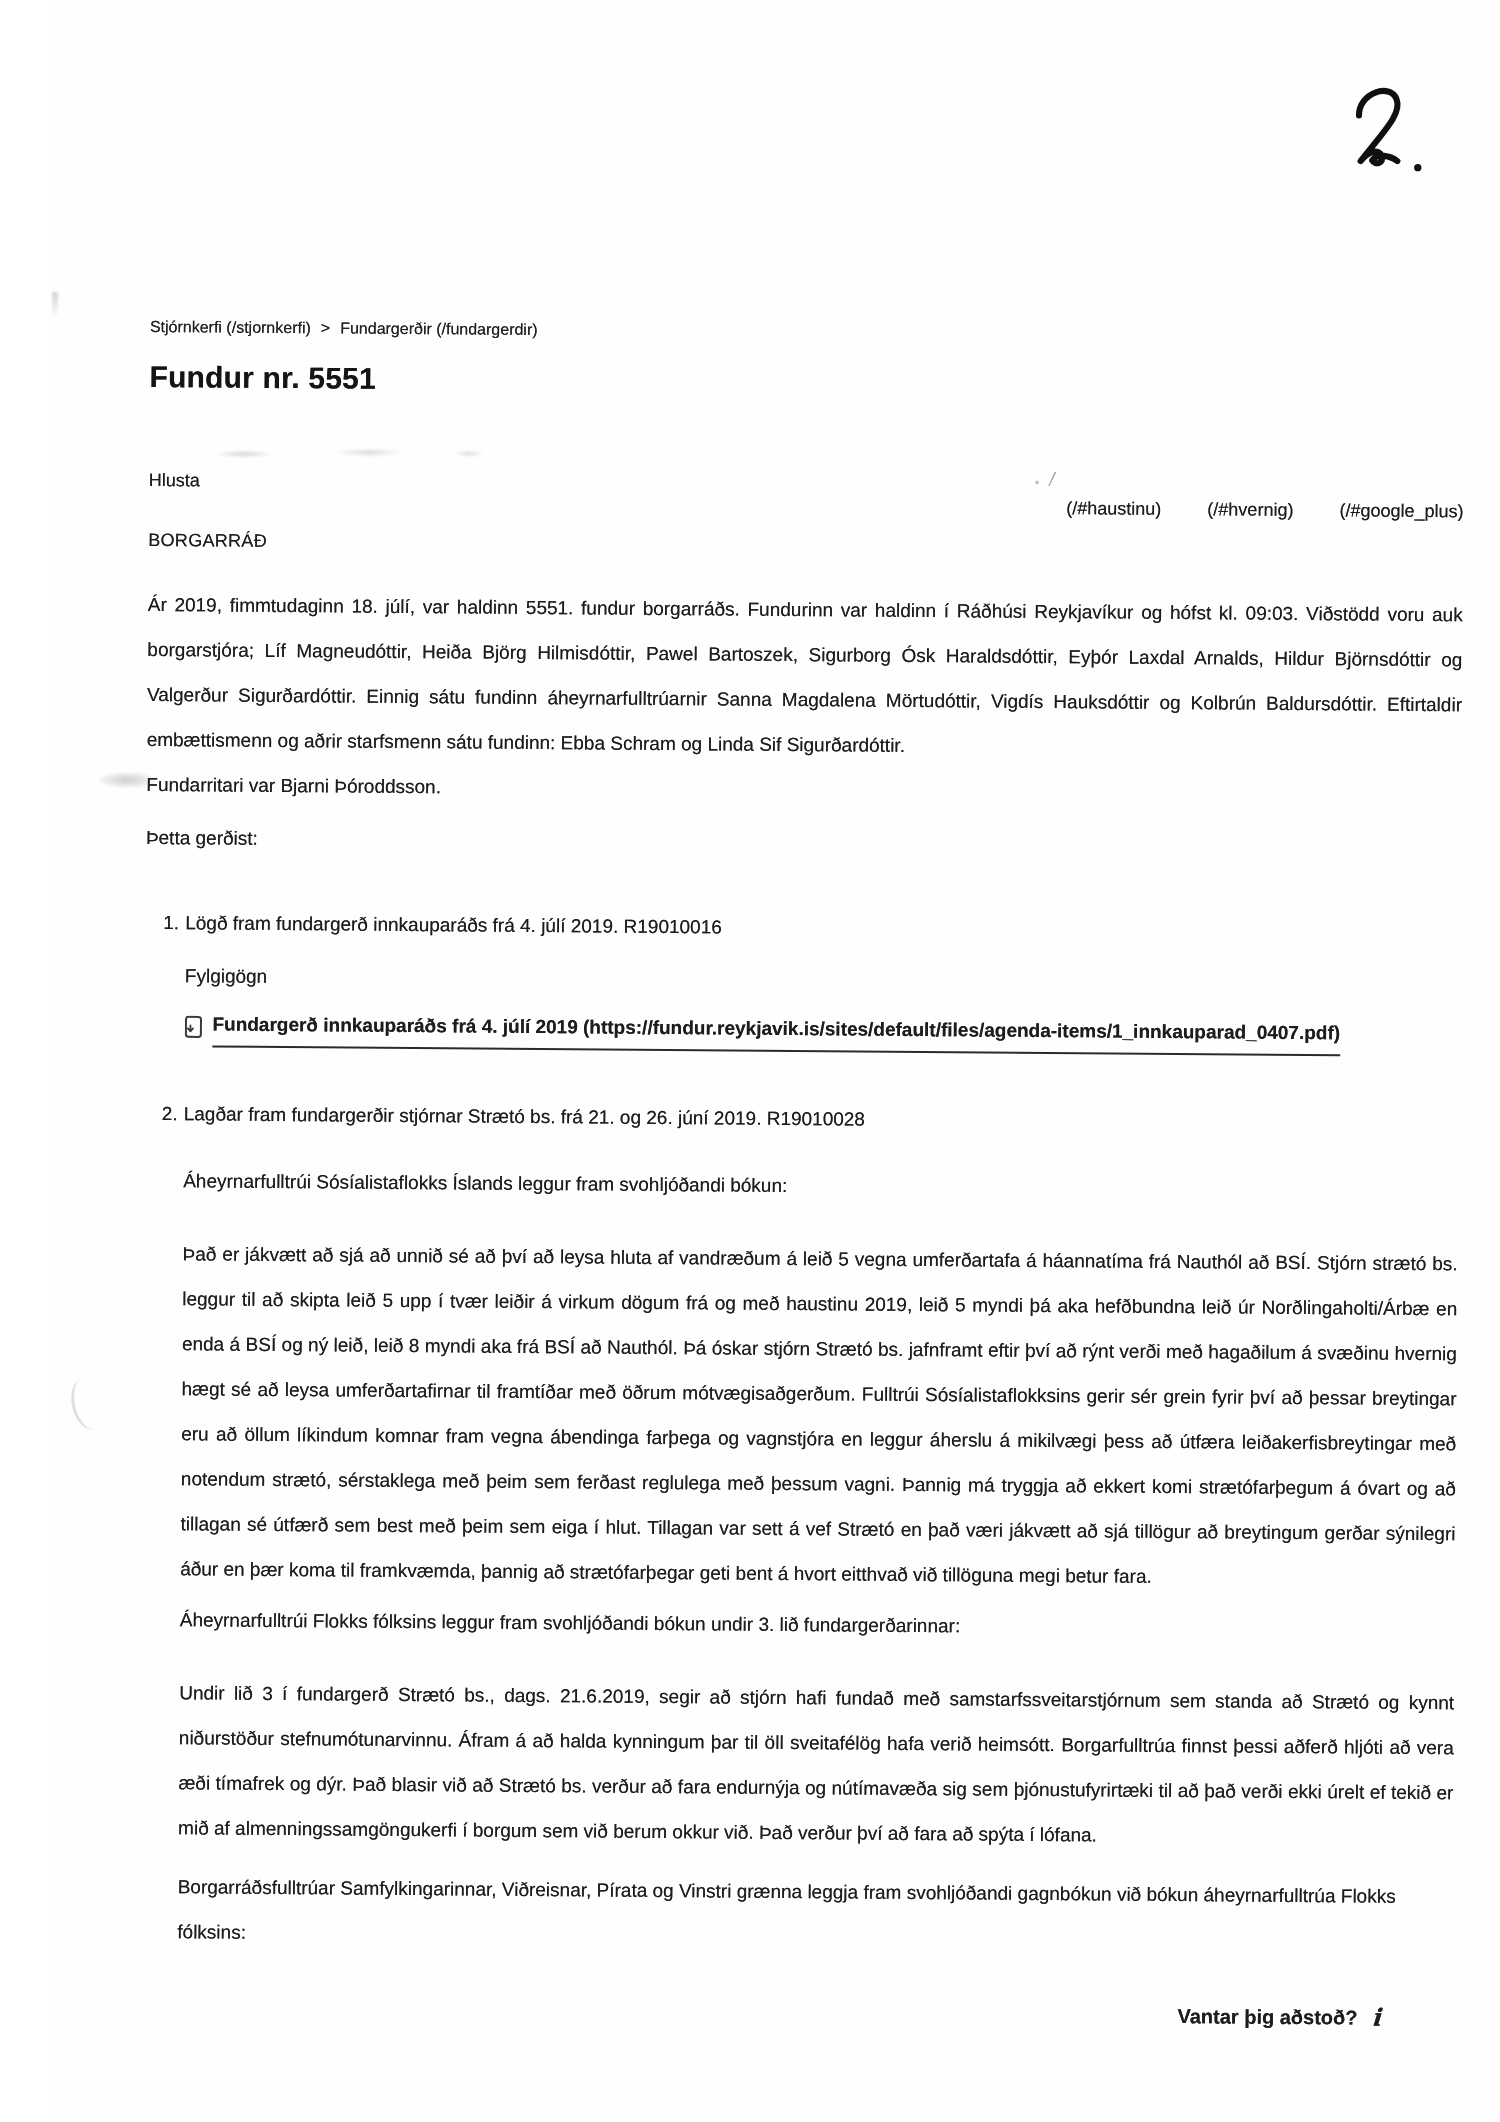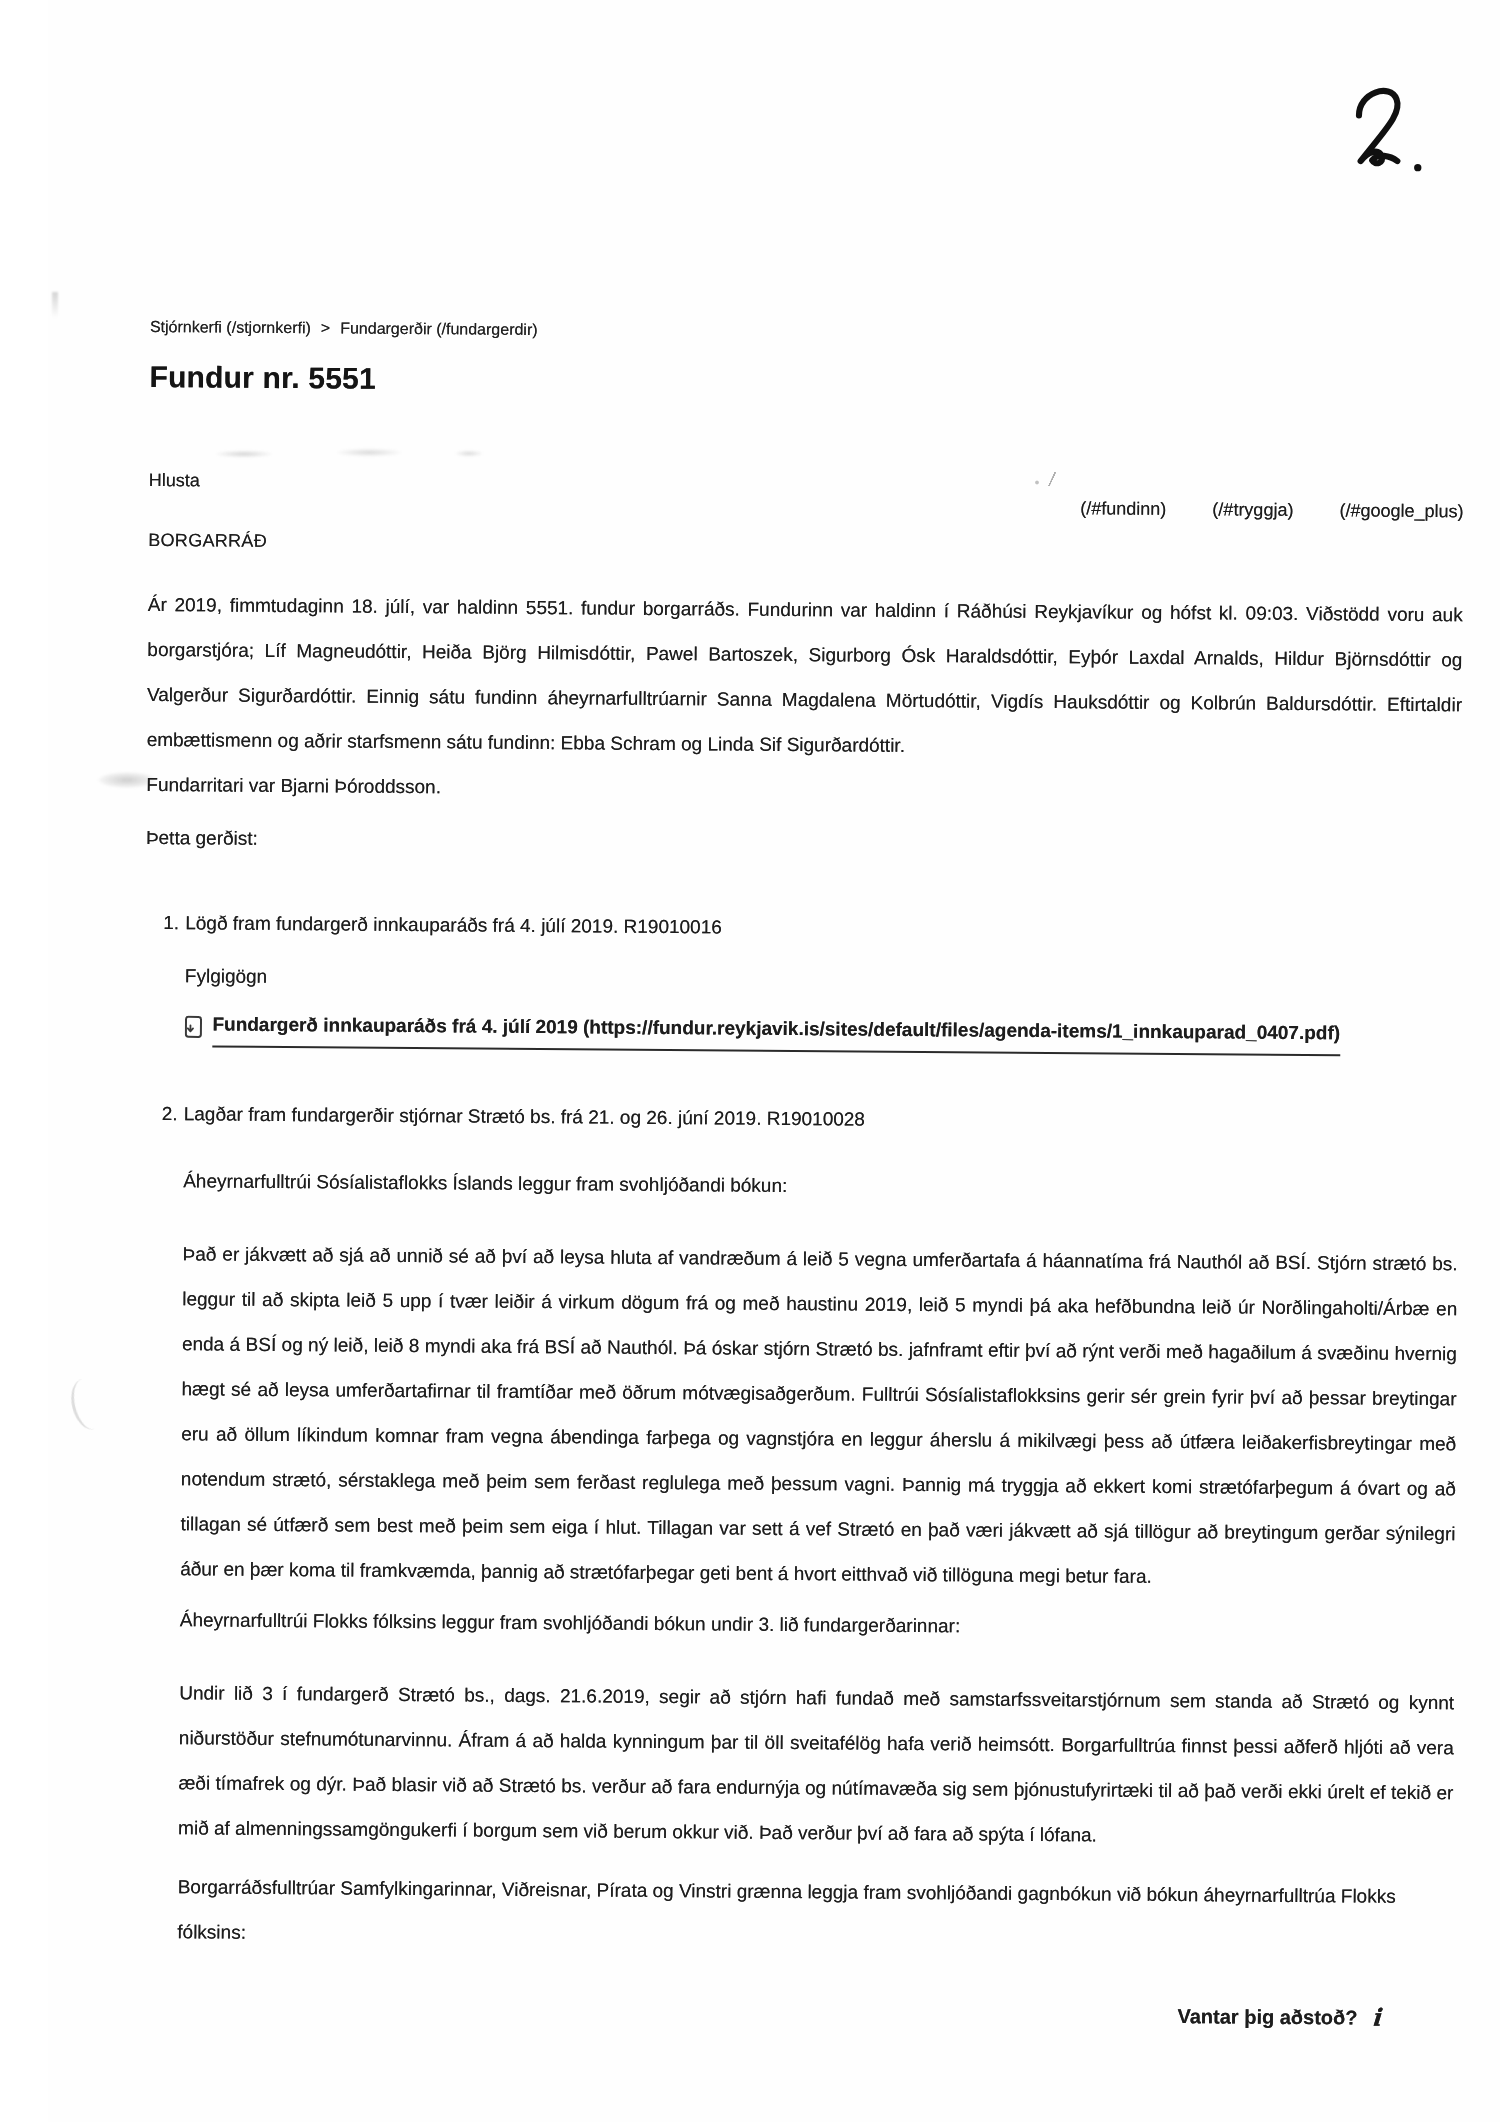--- a/index.html
+++ b/index.html
@@ -138,22 +138,22 @@
 
       <nav class="breadcrumb">
         <span>Stjórnkerfi (/stjornkerfi)</span><span class="sep">&gt;</span><span>Fundargerðir (/fundargerdir)</span>
       </nav>
 
       <h1 class="title">Fundur nr. 5551</h1>
 
       <div class="listen">Hlusta</div>
 
       <div class="share-row">
-        <span>(/#fundinn)</span>
-        <span>(/#tryggja)</span>
+        <span>(/#haustinu)</span>
+        <span>(/#hvernig)</span>
         <span>(/#google_plus)</span>
       </div>
 
       <div class="committee">BORGARRÁÐ</div>
 
       <p class="bodytext intro-p">Ár 2019, fimmtudaginn 18. júlí, var haldinn 5551. fundur borgarráðs. Fundurinn var haldinn í Ráðhúsi Reykjavíkur og hófst kl. 09:03. Viðstödd voru auk borgarstjóra; Líf Magneudóttir, Heiða Björg Hilmisdóttir, Pawel Bartoszek, Sigurborg Ósk Haraldsdóttir, Eyþór Laxdal Arnalds, Hildur Björnsdóttir og Valgerður Sigurðardóttir. Einnig sátu fundinn áheyrnarfulltrúarnir Sanna Magdalena Mörtudóttir, Vigdís Hauksdóttir og Kolbrún Baldursdóttir. Eftirtaldir embættismenn og aðrir starfsmenn sátu fundinn: Ebba Schram og Linda Sif Sigurðardóttir.</p>
       <p class="bodytext secretary">Fundarritari var Bjarni Þóroddsson.</p>
       <p class="bodytext lead-in">Þetta gerðist:</p>
 
       <div class="agenda">

